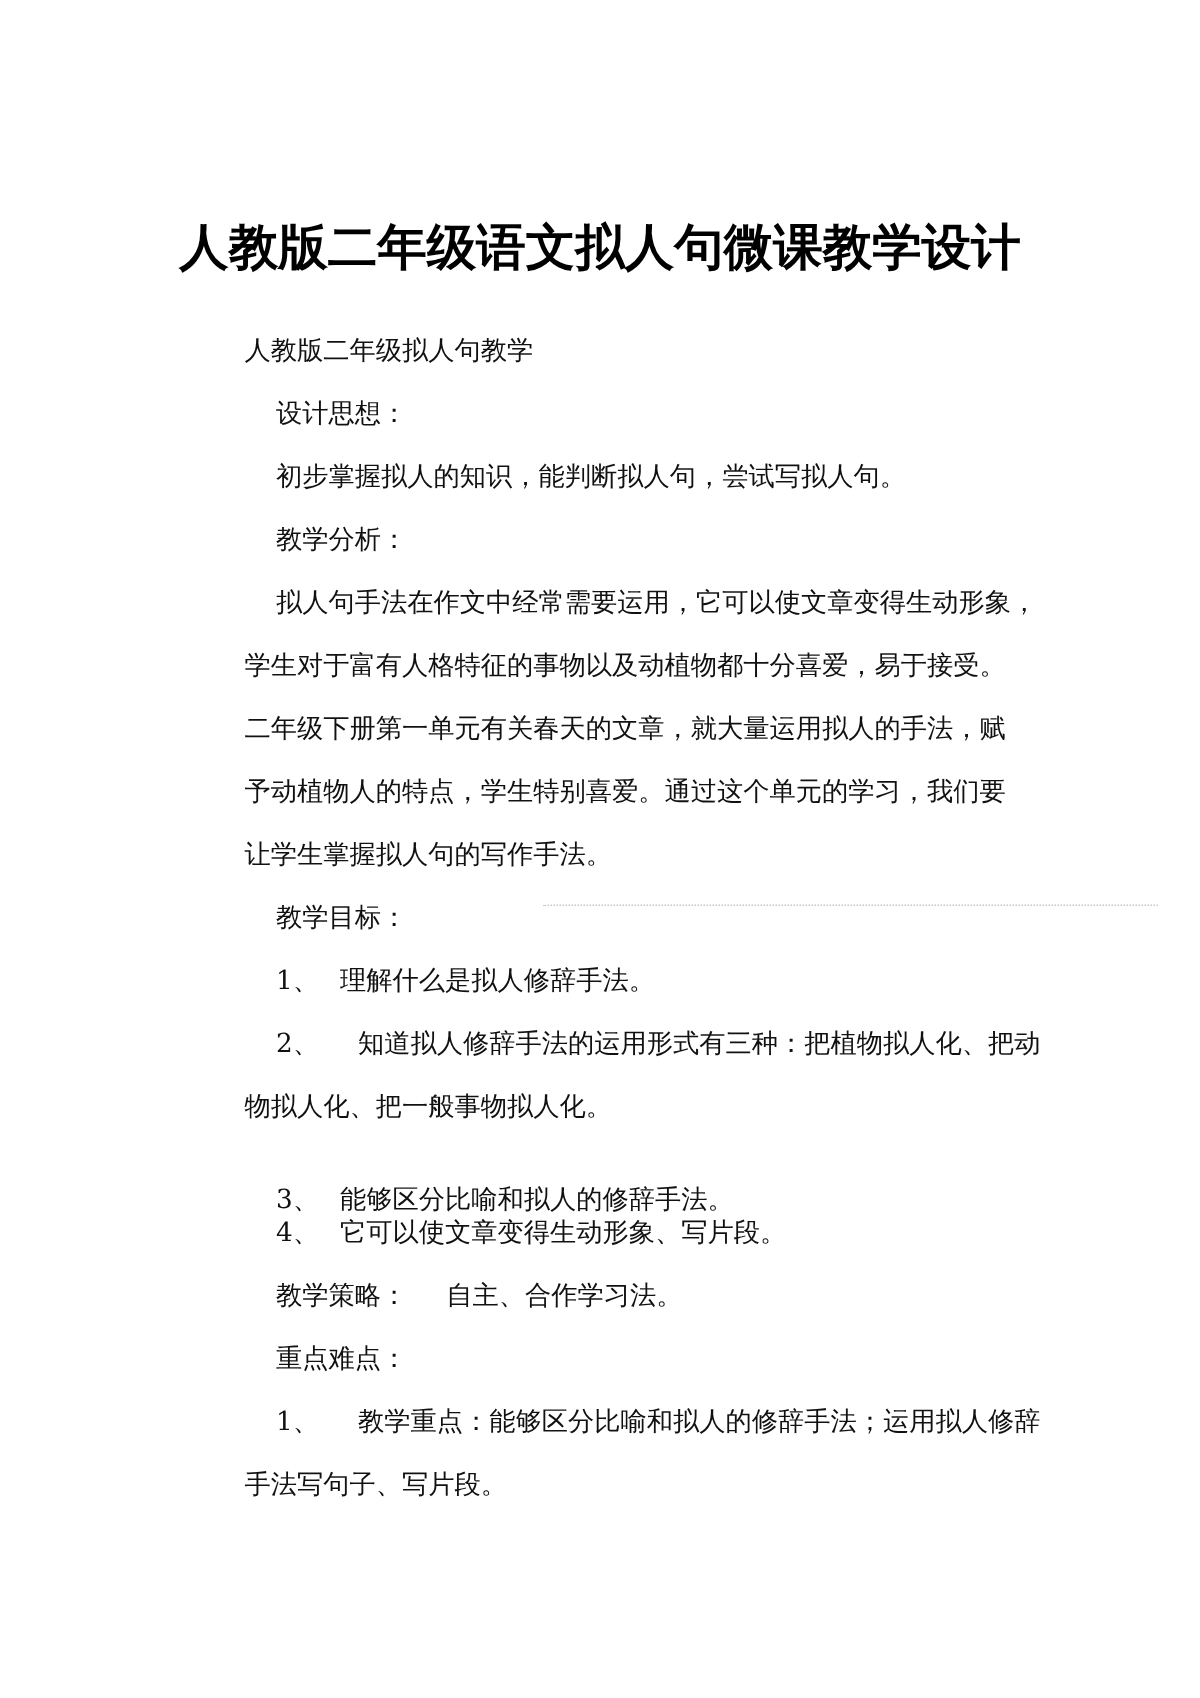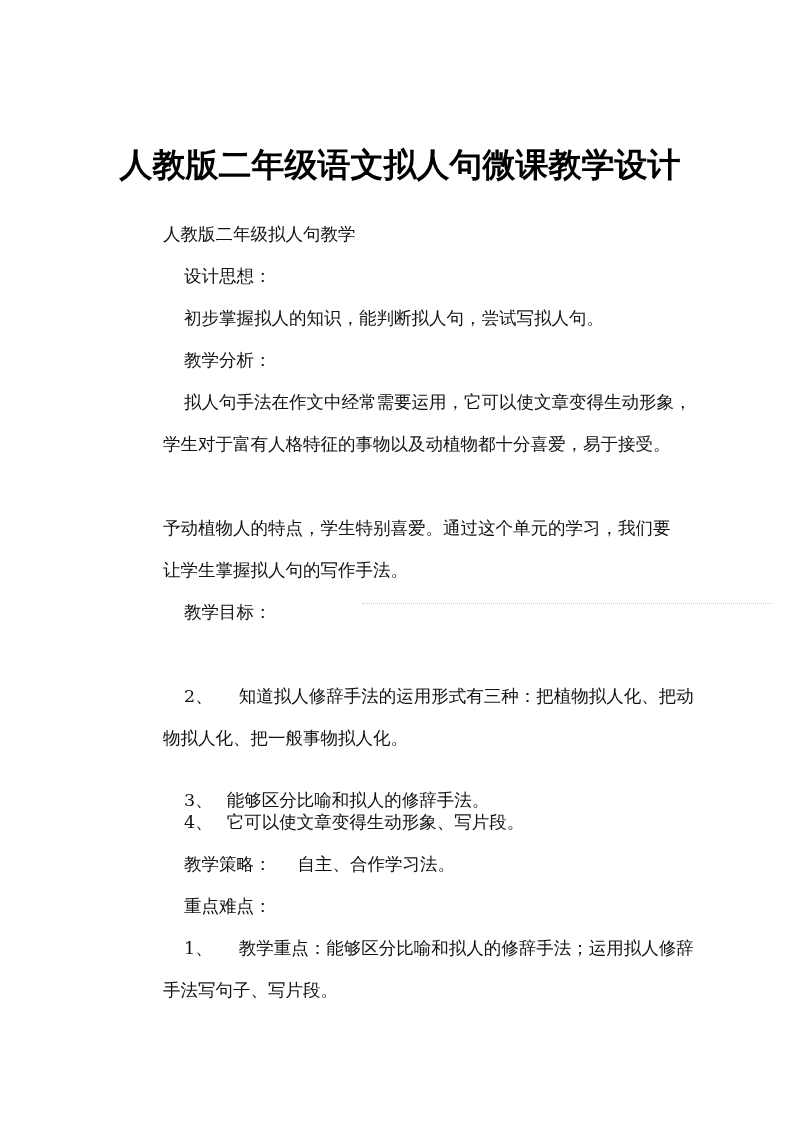--- a/index.html
+++ b/index.html
@@ -62,26 +62,30 @@
   <div class="title" style="top:143px;">人教版二年级语文拟人句微课教学设计</div>
 
   <div class="line" style="top:222px;">人教版二年级拟人句教学</div>
 
   <div class="line indent" style="top:264px;">设计思想：</div>
   <div class="line indent" style="top:306px;">初步掌握拟人的知识，能判断拟人句，尝试写拟人句。</div>
 
   <div class="line indent" style="top:348px;">教学分析：</div>
   <div class="line indent" style="top:390px;">拟人句手法在作文中经常需要运用，它可以使文章变得生动形象，</div>
   <div class="line" style="top:432px;">学生对于富有人格特征的事物以及动植物都十分喜爱，易于接受。</div>
+  <div class="line" style="top:474px;">二年级下册第一单元有关春天的文章，就大量运用拟人的手法，赋</div>
   <div class="line" style="top:516px;">予动植物人的特点，学生特别喜爱。通过这个单元的学习，我们要</div>
   <div class="line" style="top:558px;">让学生掌握拟人句的写作手法。</div>
 
   <div class="line indent" style="top:600px;">教学目标：</div>
   <div class="dotline"></div>
 
+  <div class="line indent" style="top:642px;">
+    <span class="num">1、</span><span class="gap-sm"></span><span>理解什么是拟人修辞手法。</span>
+  </div>
 
   <div class="line indent" style="top:684px;">
     <span class="num">2、</span><span class="gap-lg"></span><span>知道拟人修辞手法的运用形式有三种：把植物拟人化、把动</span>
   </div>
   <div class="line" style="top:726px;">物拟人化、把一般事物拟人化。</div>
 
   <div class="line indent" style="top:788px;">
     <span class="num">3、</span><span class="gap-sm"></span><span>能够区分比喻和拟人的修辞手法。</span>
   </div>
 

